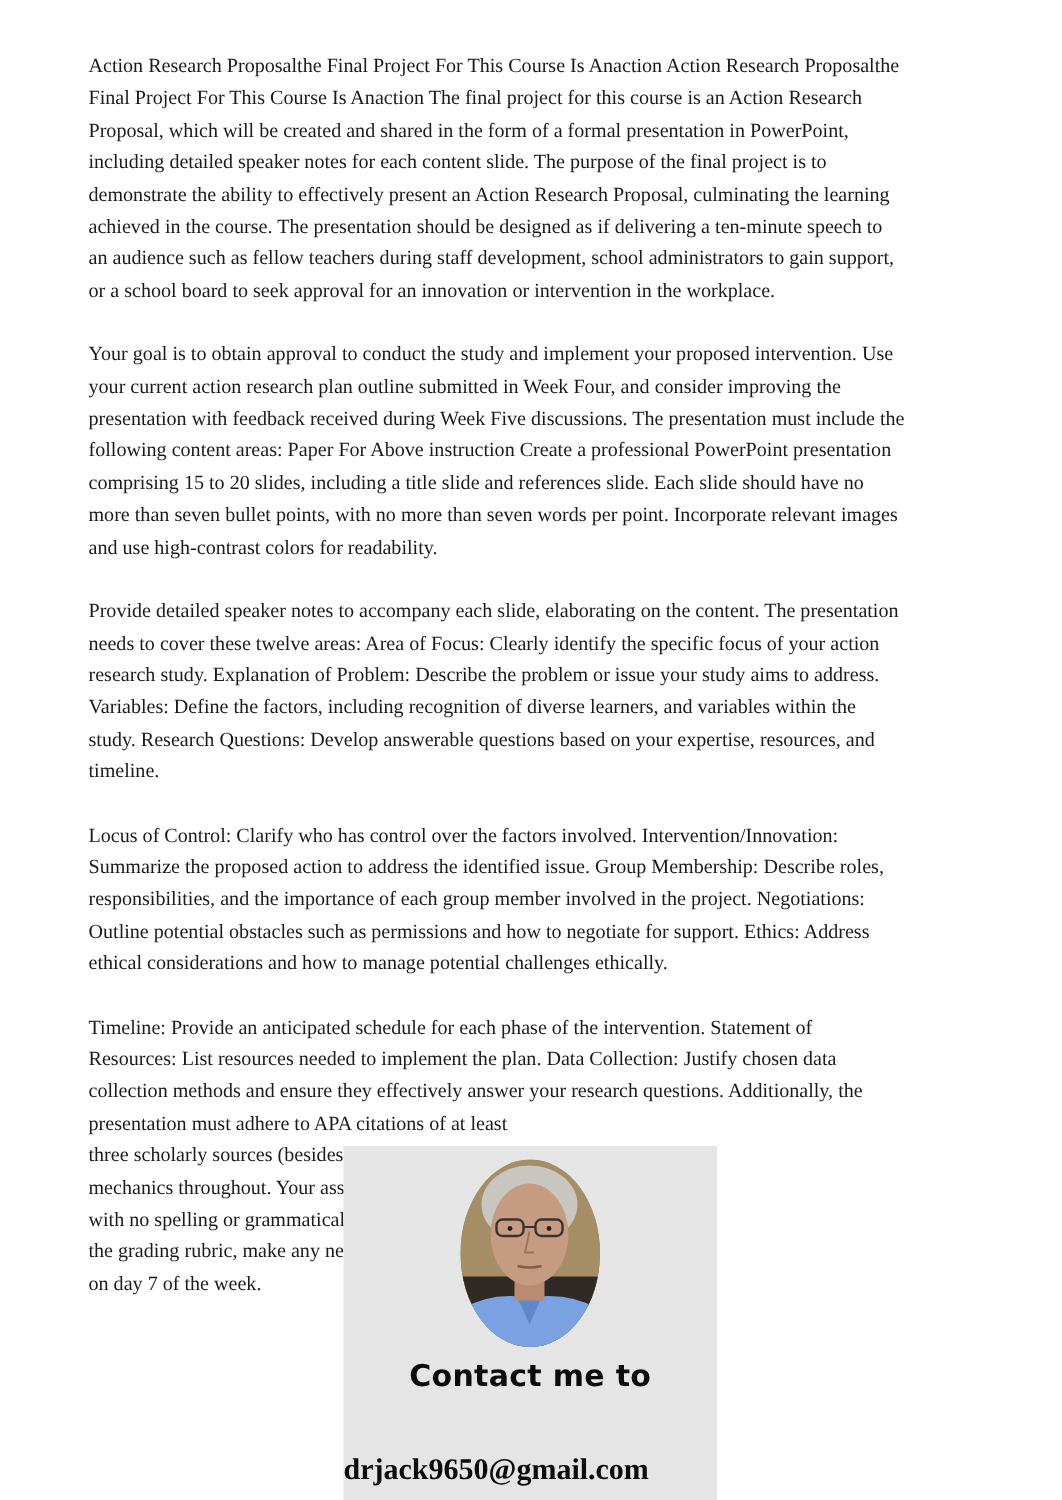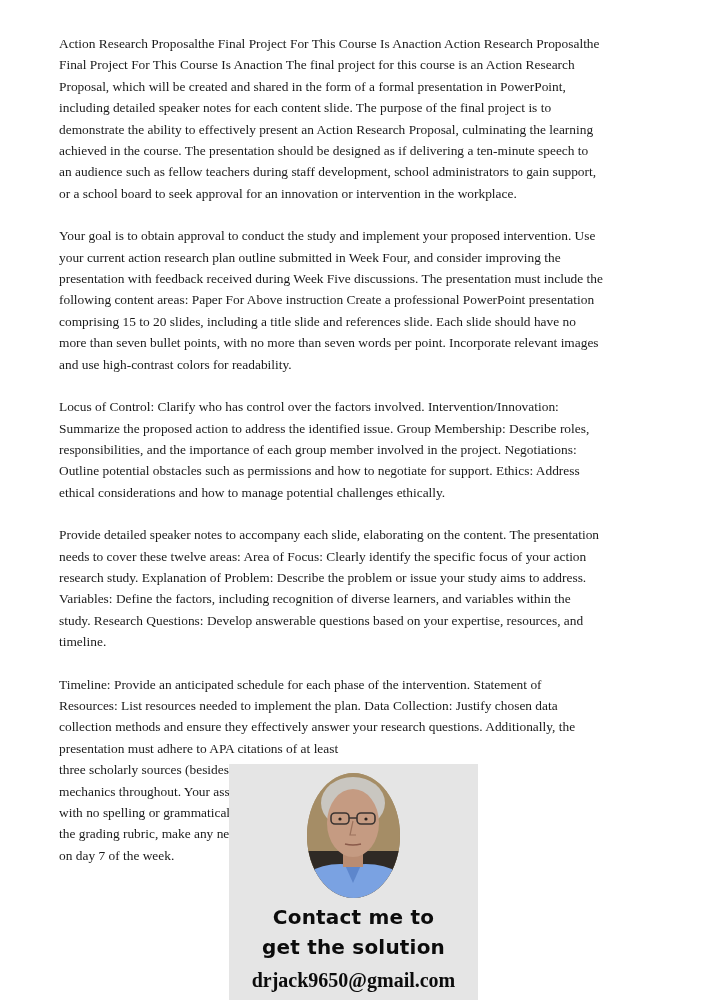--- a/index.html
+++ b/index.html
@@ -58,21 +58,21 @@
       line-height: 30px;
       letter-spacing: 0.2px;
     }
     .cta-1 { top: 138px; }
     .cta-2 { top: 168px; }
     .email {
       position: absolute;
       left: 0;
       top: 202px;
       width: 249px;
-      text-align: center;
+      text-align: left;
       font-family: "Liberation Serif", "DejaVu Serif", serif;
       font-weight: bold;
       color: #0c0c0c;
       font-size: 20px;
       line-height: 28px;
     }
   </style>
 </head>
 <body>
 
@@ -85,31 +85,31 @@
 achieved in the course. The presentation should be designed as if delivering a ten-minute speech to
 an audience such as fellow teachers during staff development, school administrators to gain support,
 or a school board to seek approval for an innovation or intervention in the workplace.</p>
   <p class="para">Your goal is to obtain approval to conduct the study and implement your proposed intervention. Use
 your current action research plan outline submitted in Week Four, and consider improving the
 presentation with feedback received during Week Five discussions. The presentation must include the
 following content areas: Paper For Above instruction Create a professional PowerPoint presentation
 comprising 15 to 20 slides, including a title slide and references slide. Each slide should have no
 more than seven bullet points, with no more than seven words per point. Incorporate relevant images
 and use high-contrast colors for readability.</p>
-  <p class="para">Locus of Control: Clarify who has control over the factors involved. Intervention/Innovation:
-Summarize the proposed action to address the identified issue. Group Membership: Describe roles,
-responsibilities, and the importance of each group member involved in the project. Negotiations:
-Outline potential obstacles such as permissions and how to negotiate for support. Ethics: Address
-ethical considerations and how to manage potential challenges ethically.</p>
   <p class="para">Provide detailed speaker notes to accompany each slide, elaborating on the content. The presentation
 needs to cover these twelve areas: Area of Focus: Clearly identify the specific focus of your action
 research study. Explanation of Problem: Describe the problem or issue your study aims to address.
 Variables: Define the factors, including recognition of diverse learners, and variables within the
 study. Research Questions: Develop answerable questions based on your expertise, resources, and
 timeline.</p>
+  <p class="para">Locus of Control: Clarify who has control over the factors involved. Intervention/Innovation:
+Summarize the proposed action to address the identified issue. Group Membership: Describe roles,
+responsibilities, and the importance of each group member involved in the project. Negotiations:
+Outline potential obstacles such as permissions and how to negotiate for support. Ethics: Address
+ethical considerations and how to manage potential challenges ethically.</p>
   <p class="para">Timeline: Provide an anticipated schedule for each phase of the intervention. Statement of
 Resources: List resources needed to implement the plan. Data Collection: Justify chosen data
 collection methods and ensure they effectively answer your research questions. Additionally, the
 presentation must adhere to APA                                                          citations of at least
 three scholarly sources (besides                                                          ect grammar, and
 mechanics throughout. Your ass                                                          prehension and organization,
 with no spelling or grammatical                                                          review your work against
 the grading rubric, make any ne                                                          ion before the deadline
 on day 7 of the week.</p>
 </div>
@@ -135,15 +135,14 @@
       <line x1="42" y1="45" x2="50" y2="45" stroke="#3a3330" stroke-width="1.4"></line>
 
       <circle cx="33" cy="46" r="1.6" fill="#2a211d"></circle>
       <circle cx="59" cy="46" r="1.6" fill="#2a211d"></circle>
 
       <path d="M46 48 L43 62 L49 62" fill="none" stroke="#9c725c" stroke-width="1.2"></path>
       <path d="M38 71 Q46 73 54 71" fill="none" stroke="#8a5a4a" stroke-width="1.6"></path>
     </svg>
   </div>
   <div class="cta cta-1">Contact me to</div>
-  <div class="cta cta-2">get the solution</div>
   <div class="email">drjack9650@gmail.com</div>
 </div>
 
 </body></html>

